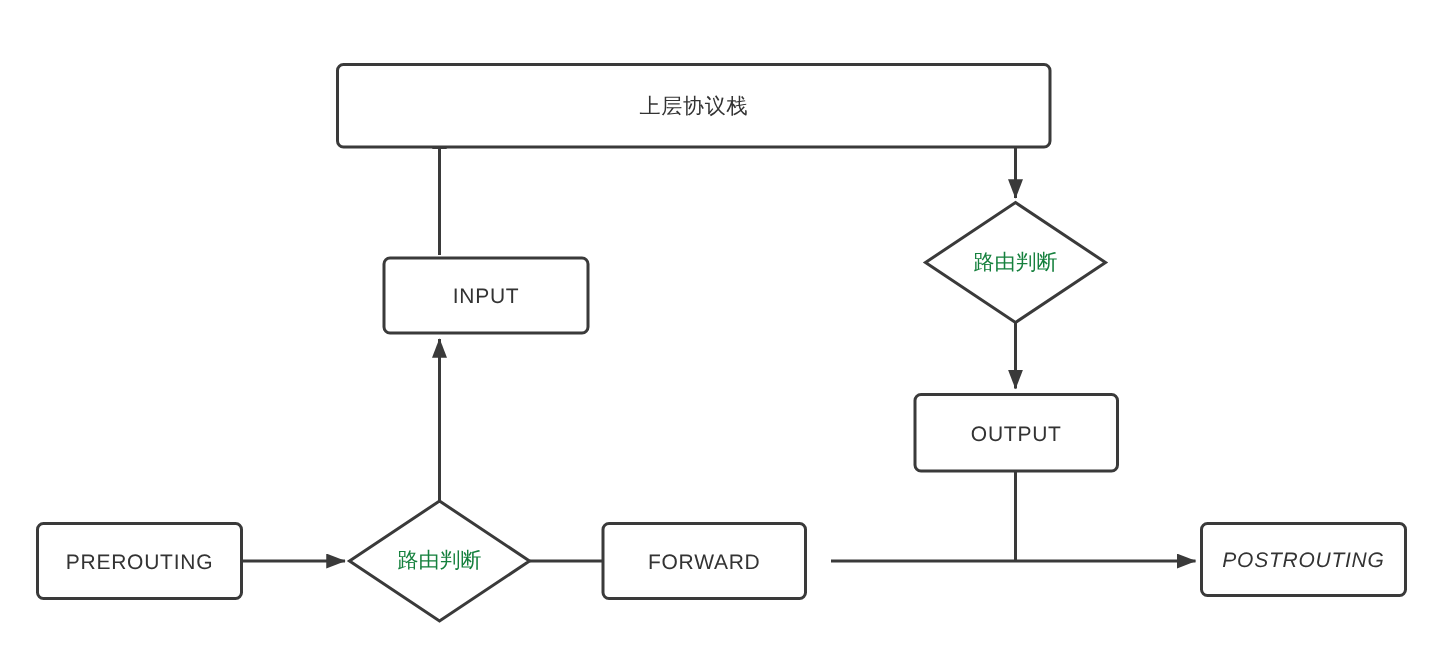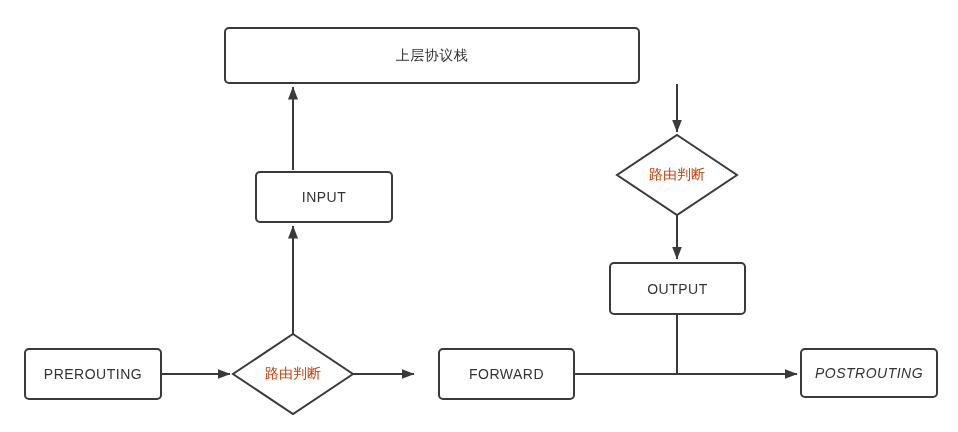--- a/index.html
+++ b/index.html
@@ -24,21 +24,21 @@
     font-size: 14px;
     color: #333333;
     letter-spacing: 0.5px;
   }
   .diamond-label {
     position: absolute;
     display: flex;
     align-items: center;
     justify-content: center;
     font-size: 14px;
-    color: #c2410c;
+    color: #15803d;
     pointer-events: none;
   }
 </style>
 </head>
 <body>
 
 <div id="canvas">
 
   <svg id="connectors" width="958" height="432" viewBox="0 0 958 432">
     <defs>
@@ -60,37 +60,37 @@
     <line x1="677" y1="215" x2="677" y2="259" stroke="#3a3a3a" stroke-width="2" marker-end="url(#arrow)"></line>
 
     <line x1="677" y1="314" x2="677" y2="374" stroke="#3a3a3a" stroke-width="2"></line>
 
     <line x1="554" y1="374" x2="797" y2="374" stroke="#3a3a3a" stroke-width="2" marker-end="url(#arrow)"></line>
 
     <polygon points="677,135 737,175 677,215 617,175" fill="#ffffff" stroke="#3a3a3a" stroke-width="2"></polygon>
     <polygon points="293,334 353,374 293,414 233,374" fill="#ffffff" stroke="#3a3a3a" stroke-width="2"></polygon>
   </svg>
 
-  <div class="node" style="left:224px; top:27px; width:416px; height:57px;">
+  <div class="node" style="left:224px; top:42px; width:477px; height:57px;">
     <span>上层协议栈</span>
   </div>
 
   <div class="node" style="left:224px; top:171px; width:138px; height:52px;margin-left:31px;">
     <span>INPUT</span>
   </div>
 
   <div class="node" style="left:24px; top:348px; width:138px; height:52px;">
     <span>PREROUTING</span>
   </div>
 
   <div class="node" style="left:609px; top:262px; width:137px; height:53px;">
     <span>OUTPUT</span>
   </div>
 
-  <div class="node" style="left:438px; top:348px; width:137px; height:52px;">
+  <div class="node" style="left:401px; top:348px; width:137px; height:52px;">
     <span>FORWARD</span>
   </div>
 
   <div class="node" style="left:800px; top:348px; width:138px; height:50px;font-style:italic;">
     <span>POSTROUTING</span>
   </div>
 
   <div class="diamond-label" style="left:617px; top:155px; width:120px; height:40px;">路由判断</div>
 
   <div class="diamond-label" style="left:233px; top:354px; width:120px; height:40px;">路由判断</div>

